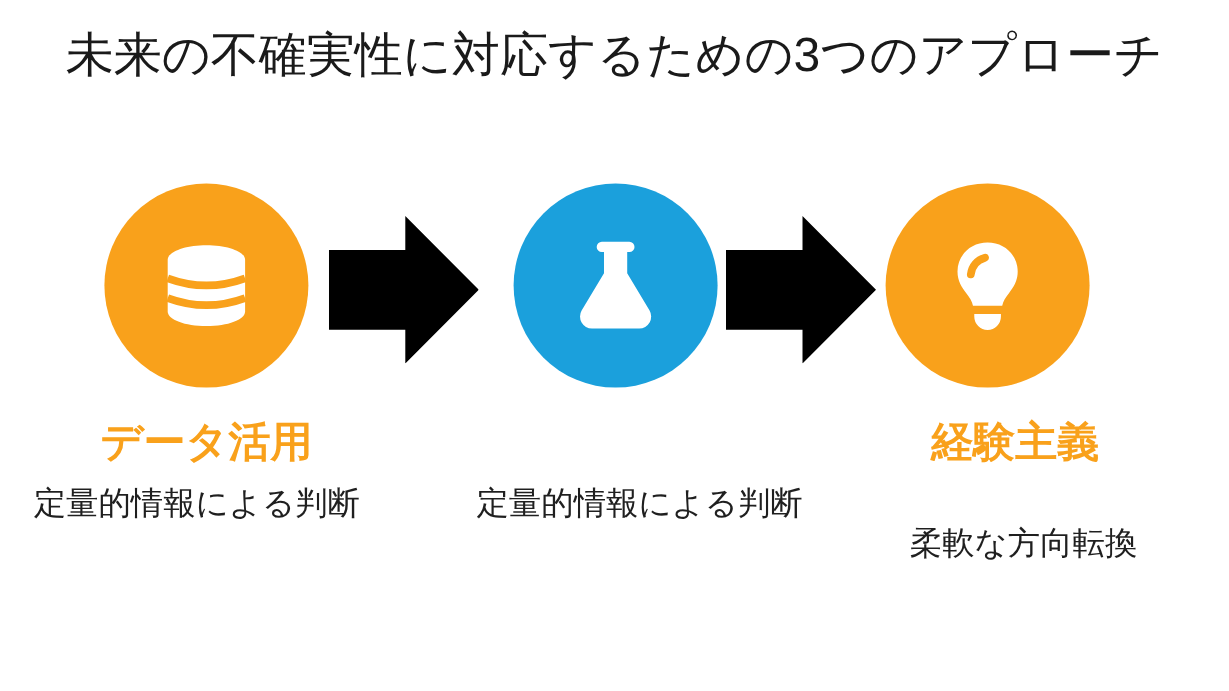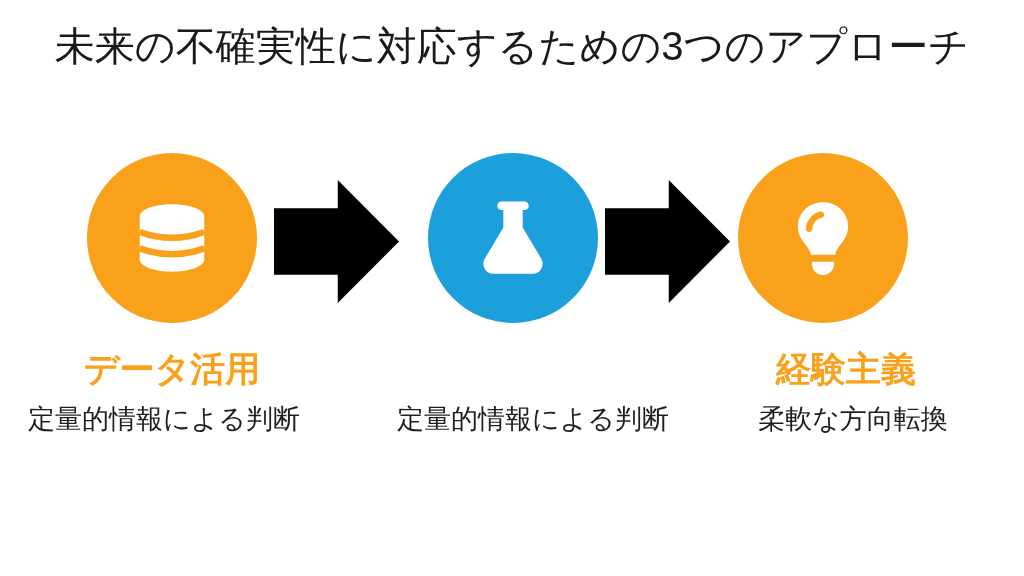--- a/index.html
+++ b/index.html
@@ -35,21 +35,21 @@
   .step-label.blue-text{color:#1BA0DC;}
   .l1{left:172px;text-align:right;}
   .l2{left:514px;}
   .l3{left:846px;}
   .step-desc{
     position:absolute;top:403px;transform:translateX(-50%);
     font-size:27px;font-weight:400;color:#1f1f1f;line-height:1.2;white-space:nowrap;
   }
   .d1{left:164px;}
   .d2{left:533px;}
-  .d3{left:853px;}
+  .d3{left:853px;margin-top:34px;}
   .icon-svg{display:block;}
 </style>
 </head>
 <body>
 
 <div class="slide">
 
   <h1 class="title">未来の不確実性に対応するための3つのアプローチ</h1>
 
   <div class="circle orange c1">

